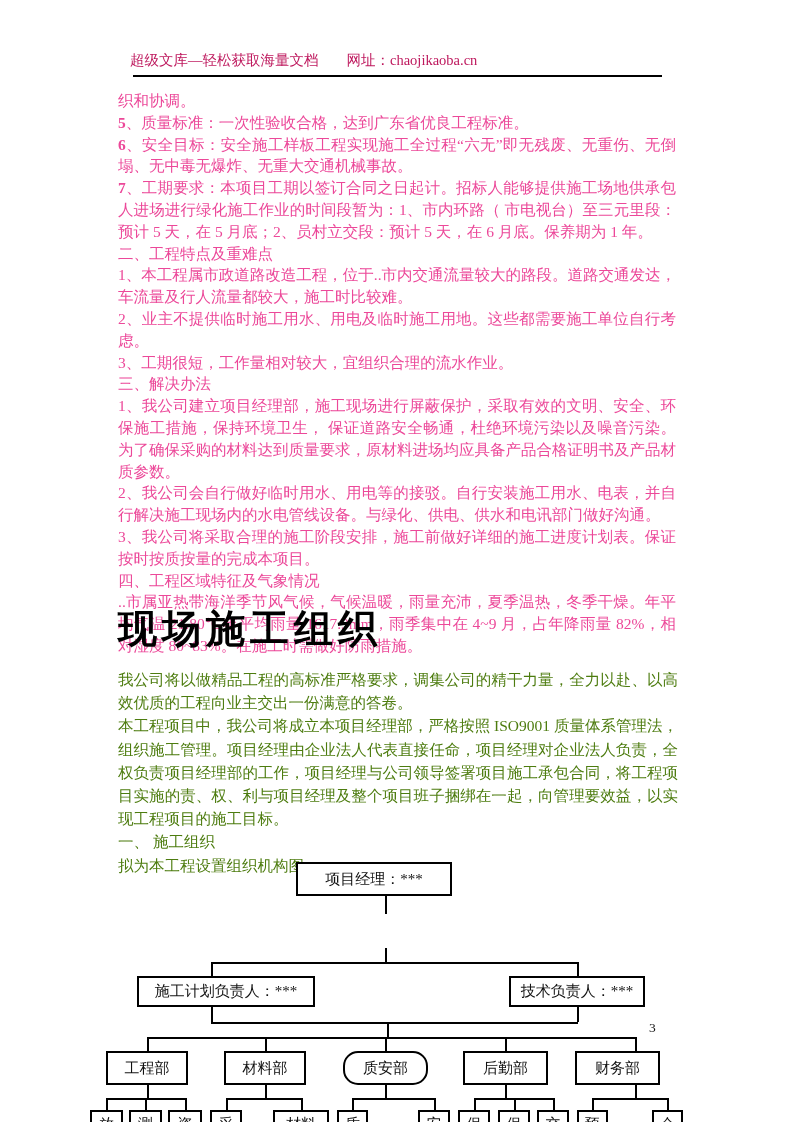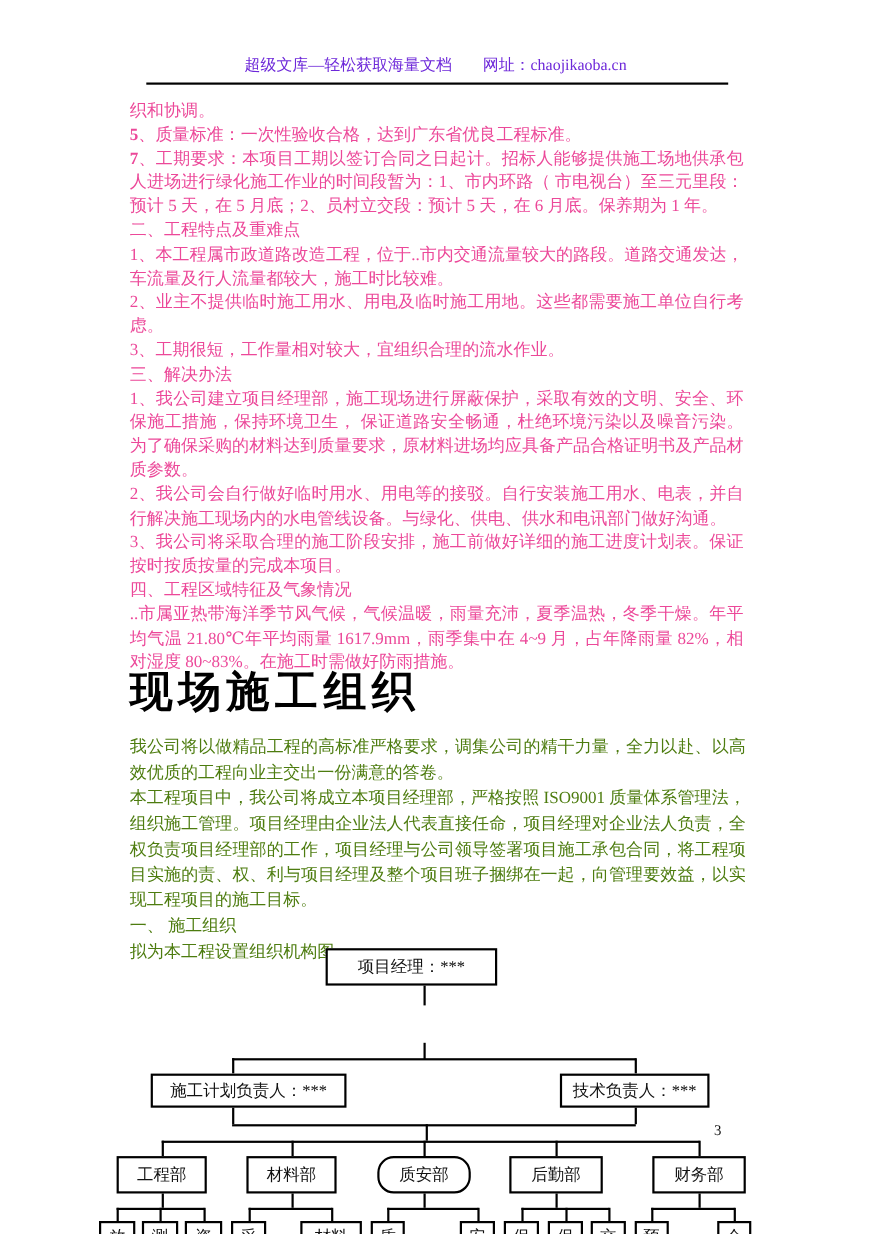--- a/index.html
+++ b/index.html
@@ -5,21 +5,21 @@
   * { margin:0; padding:0; box-sizing:border-box; }
   html,body { background:#ffffff; }
   .page {
     position:relative; width:793px; height:1122px; margin:0 auto;
     background:#ffffff; overflow:hidden; color:#1a1a1a;
     font-family:"Liberation Serif","DejaVu Serif",serif;
   }
   
   .hdr {
     position:absolute; left:130px; top:50px; width:532px;
-    text-align:center; font-size:14.5px; line-height:20px; color:#6d28d9;
+    text-align:left; font-size:14.5px; line-height:20px; color:#be185d;
     white-space:nowrap;
   }
   .hdr .gap { display:inline-block; width:28px; }
   .hdr-rule {
     position:absolute; left:133px; top:75px; width:529px; height:2px;
     background:#000;
   }
   
   .bodytext {
     position:absolute; left:118px; top:90px; width:558px;
@@ -60,20 +60,21 @@
 <div class="page">
 
   <div class="hdr">
     <span>超级文库—轻松获取海量文档</span><span class="gap"></span><span>网址：chaojikaoba.cn</span>
   </div>
   <div class="hdr-rule"></div>
 
   <div class="bodytext">
     <p><b class="lead"></b><span>织和协调。</span></p>
     <p><b class="lead">5</b><span>、质量标准：一次性验收合格，达到广东省优良工程标准。</span></p>
+    <p><b class="lead">6</b><span>、安全目标：安全施工样板工程实现施工全过程“六无”即无残废、无重伤、无倒塌、无中毒无爆炸、无重大交通机械事故。</span></p>
     <p><b class="lead">7</b><span>、工期要求：本项目工期以签订合同之日起计。招标人能够提供施工场地供承包人进场进行绿化施工作业的时间段暂为：1、市内环路（ 市电视台）至三元里段：预计 5 天，在 5 月底；2、员村立交段：预计 5 天，在 6 月底。保养期为 1 年。</span></p>
     <p><b class="lead"></b><span>二、工程特点及重难点</span></p>
     <p><b class="lead"></b><span>1、本工程属市政道路改造工程，位于..市内交通流量较大的路段。道路交通发达，车流量及行人流量都较大，施工时比较难。</span></p>
     <p><b class="lead"></b><span>2、业主不提供临时施工用水、用电及临时施工用地。这些都需要施工单位自行考虑。</span></p>
     <p><b class="lead"></b><span>3、工期很短，工作量相对较大，宜组织合理的流水作业。</span></p>
     <p><b class="lead"></b><span>三、解决办法</span></p>
     <p><b class="lead"></b><span>1、我公司建立项目经理部，施工现场进行屏蔽保护，采取有效的文明、安全、环保施工措施，保持环境卫生， 保证道路安全畅通，杜绝环境污染以及噪音污染。为了确保采购的材料达到质量要求，原材料进场均应具备产品合格证明书及产品材质参数。</span></p>
     <p><b class="lead"></b><span>2、我公司会自行做好临时用水、用电等的接驳。自行安装施工用水、电表，并自行解决施工现场内的水电管线设备。与绿化、供电、供水和电讯部门做好沟通。</span></p>
     <p><b class="lead"></b><span>3、我公司将采取合理的施工阶段安排，施工前做好详细的施工进度计划表。保证按时按质按量的完成本项目。</span></p>
     <p><b class="lead"></b><span>四、工程区域特征及气象情况</span></p>
@@ -107,21 +108,21 @@
   <div class="vline" style="left:147px; top:1037px; height:14px;"></div>
   <div class="vline" style="left:265px; top:1037px; height:14px;"></div>
   <div class="vline" style="left:385px; top:1037px; height:14px;"></div>
   <div class="vline" style="left:505px; top:1037px; height:14px;"></div>
   <div class="vline" style="left:635px; top:1037px; height:14px;"></div>
 
   <div class="obox" style="left:106px; top:1051px; width:82px; height:34px;">工程部</div>
   <div class="obox" style="left:224px; top:1051px; width:82px; height:34px;">材料部</div>
   <div class="obox" style="left:343px; top:1051px; width:85px; height:34px;border-radius:15px;">质安部</div>
   <div class="obox" style="left:463px; top:1051px; width:85px; height:34px;">后勤部</div>
-  <div class="obox" style="left:593px; top:1051px; width:85px; height:34px;">财务部</div>
+  <div class="obox" style="left:575px; top:1051px; width:85px; height:34px;">财务部</div>
 
   <div class="vline" style="left:147px; top:1085px; height:13px;"></div>
   <div class="vline" style="left:265px; top:1085px; height:13px;"></div>
   <div class="vline" style="left:385px; top:1085px; height:13px;"></div>
   <div class="vline" style="left:505px; top:1085px; height:13px;"></div>
   <div class="vline" style="left:635px; top:1085px; height:13px;"></div>
 
   <div class="hline" style="left:106px; top:1098px; width:80px;"></div>
   <div class="hline" style="left:226px; top:1098px; width:76px;"></div>
   <div class="hline" style="left:352px; top:1098px; width:83px;"></div>

